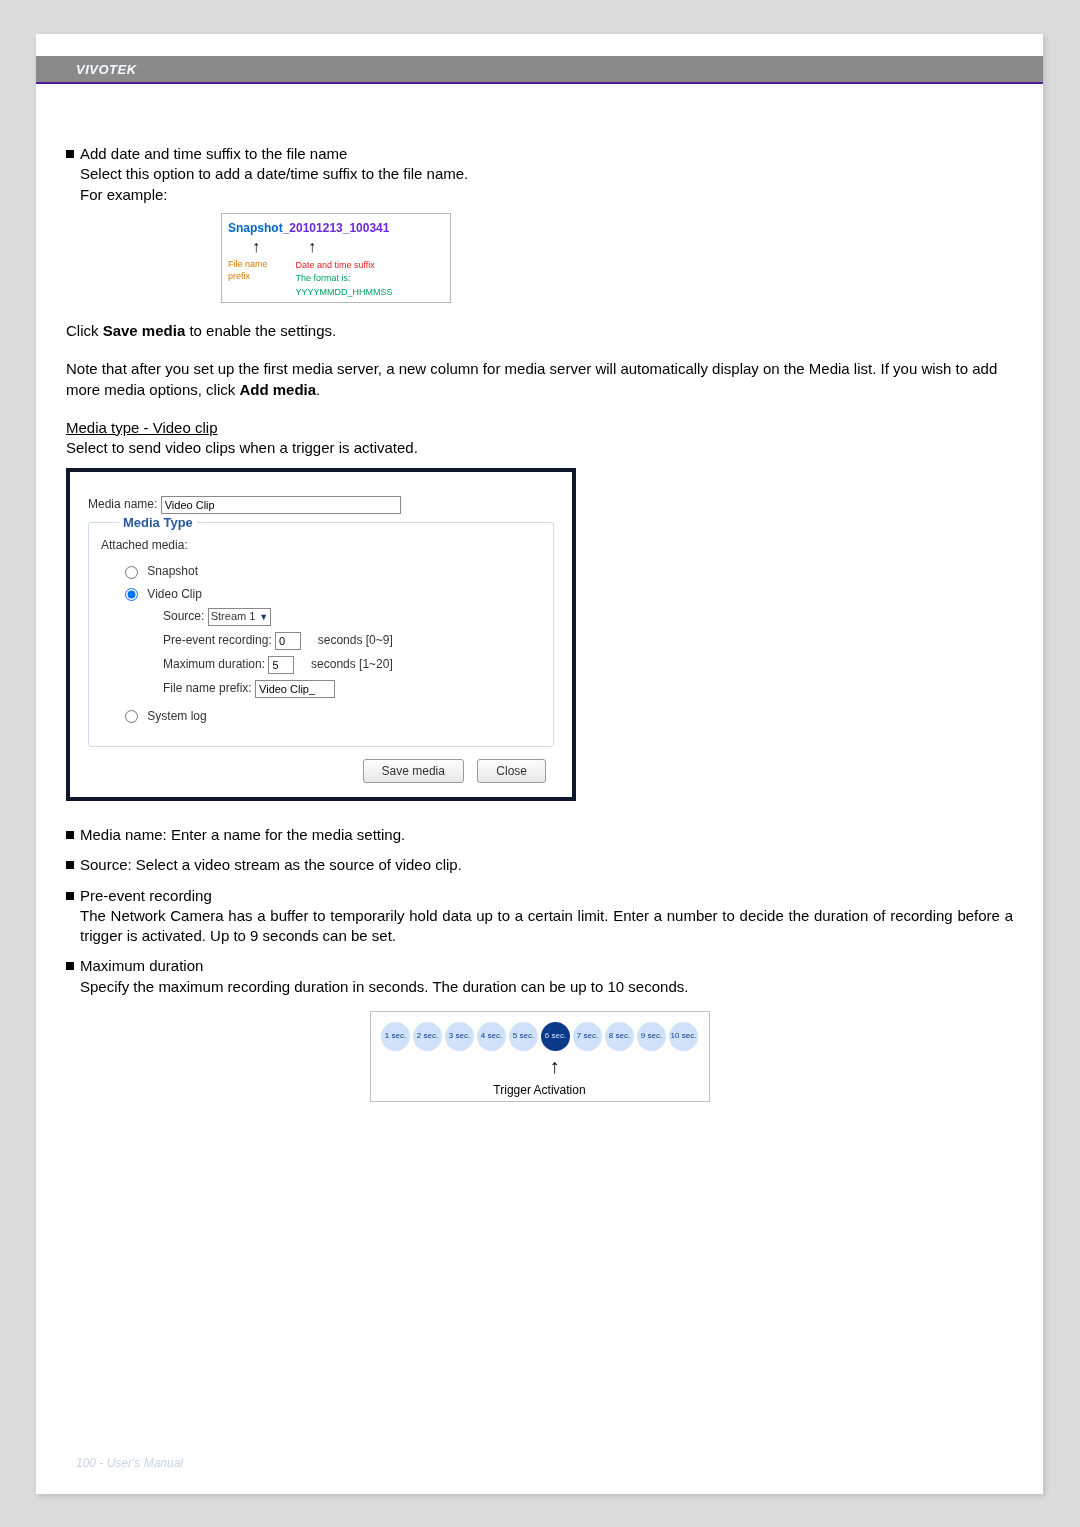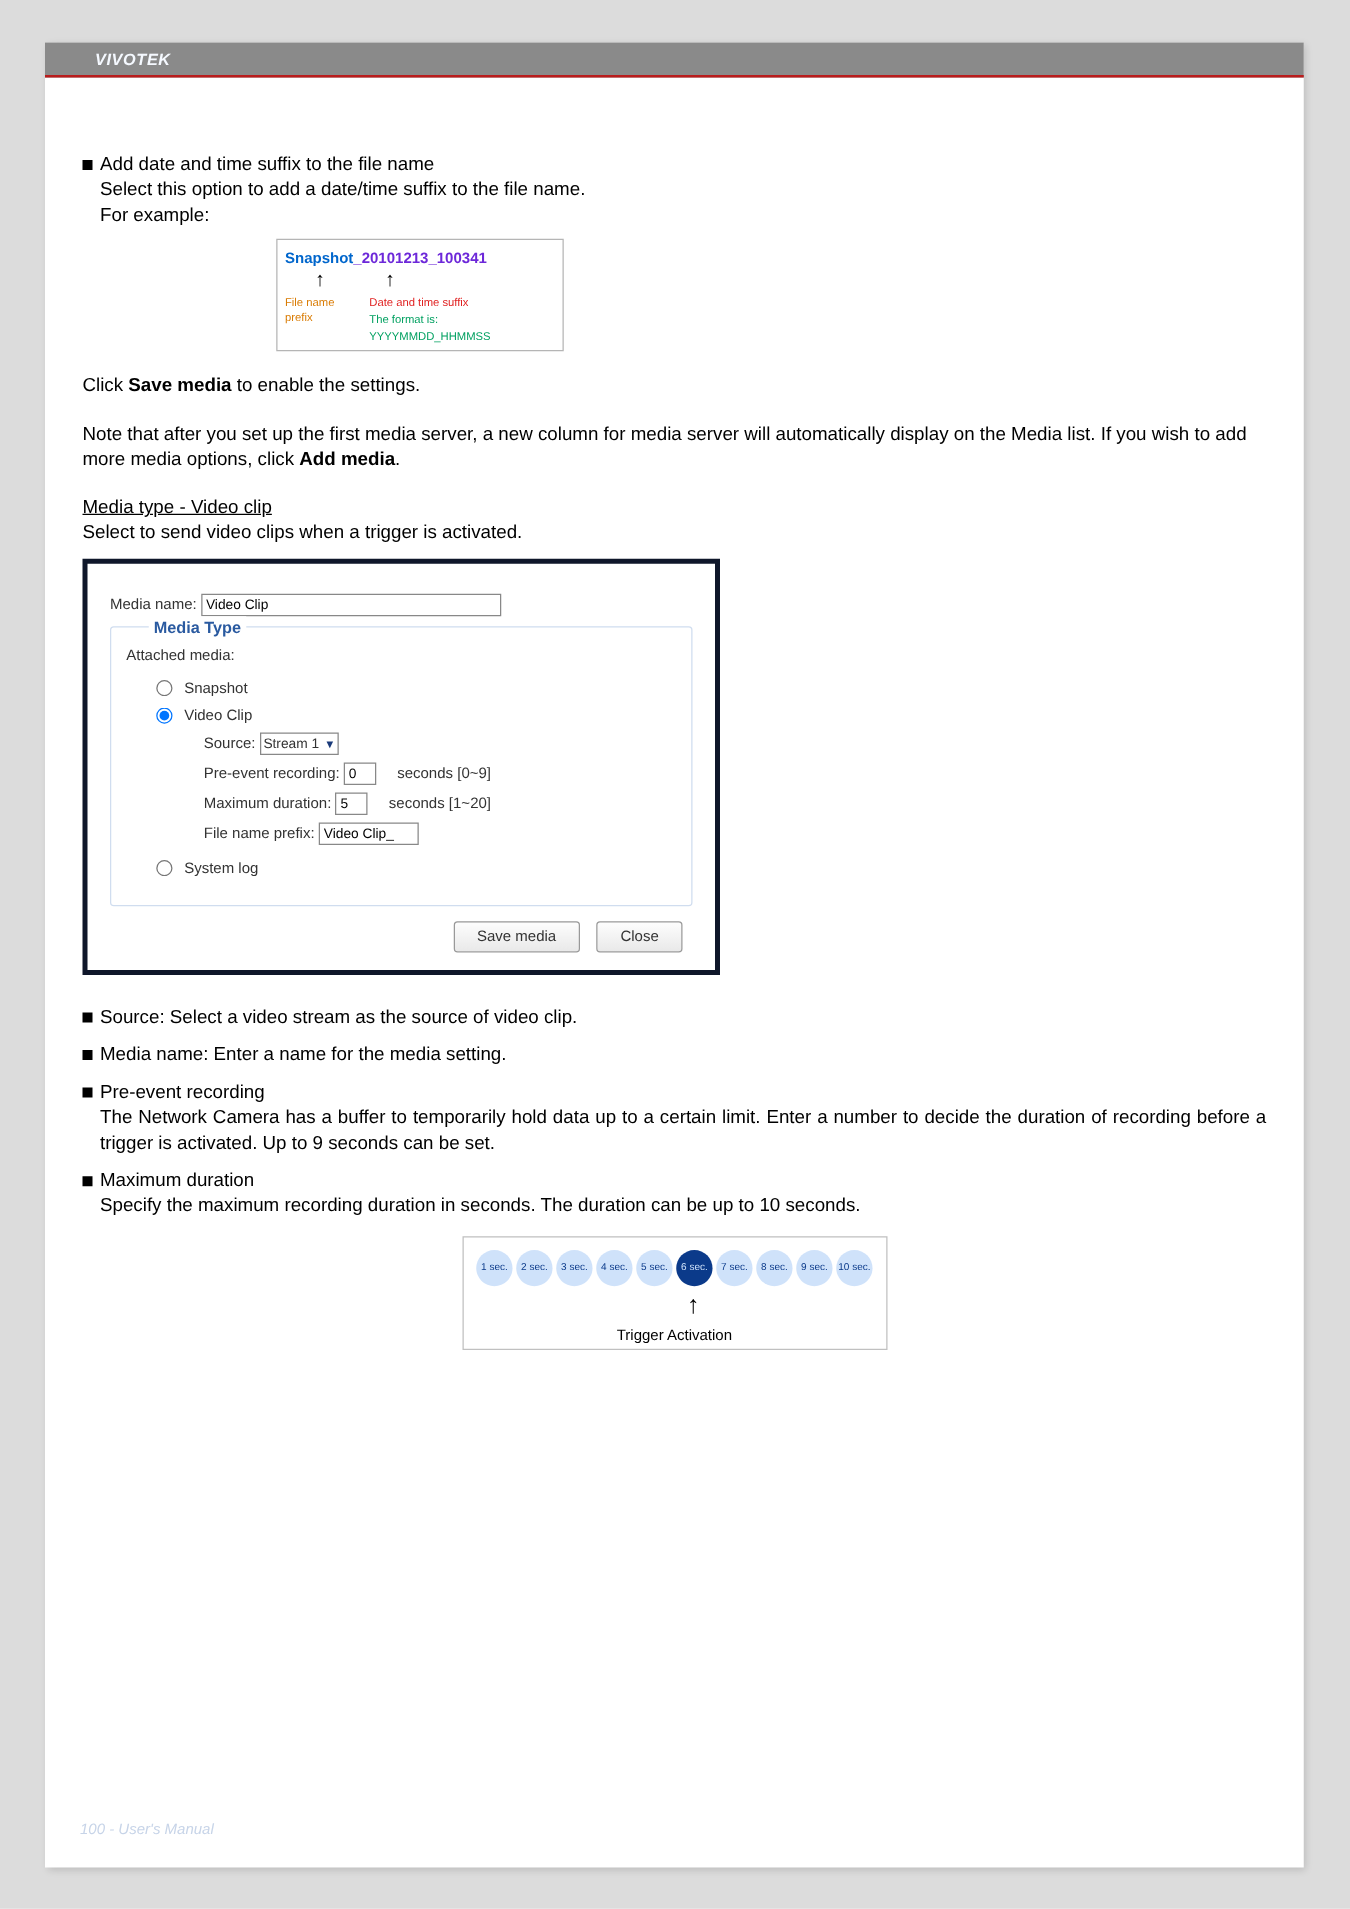--- a/index.html
+++ b/index.html
@@ -17,22 +17,23 @@
     position: absolute;
     left: 36px;
     top: 34px;
     width: 1007px;
     height: 1460px;
     box-shadow: 2px 2px 6px rgba(0,0,0,0.15);
   }
   .header-bar {
     height: 28px;
     background: #8a8a8a;
-    border-bottom: 2px solid #b91c1c;
+    border-bottom: 2px solid #4c1d95;
     position: relative;
+    margin-top: 22px;
   }
   .brand {
     position: absolute;
     left: 40px;
     top: 6px;
     color: #f5f9ff;
     font-style: italic;
     font-weight: bold;
     font-size: 13px;
     letter-spacing: 0.5px;
@@ -142,21 +143,21 @@
     color: #0b3a8a;
   }
   .circ.light { background: #cfe2fa; }
   .circ.dark { background: #0b3a8a; color: #cfe2fa; }
   .fig2 .arrup { font-size: 20px; font-weight: bold; margin-top: 2px; margin-left: 30px;}
   .fig2 .trig { font-size: 12px; margin-top: 2px; }
   
   .footer {
     position: absolute;
     bottom: 24px;
-    left: 28px;
+    left: 40px;
     color: #c7d4e8;
     font-style: italic;
     font-size: 12px;
   }
 </style>
 </head>
 <body>
 
 <div class="page">
   <div class="header-bar">
@@ -254,25 +255,25 @@
       </div>
       <div class="btnrow">
         <span class="btn">Save media</span>
         <span class="btn">Close</span>
       </div>
     </div>
 
     <div class="desc-block">
       <div class="bullet">
         <div class="sq"></div>
-        <div>Source: Select a video stream as the source of video clip.</div>
+        <div>Media name: Enter a name for the media setting.</div>
       </div>
       <div class="bullet">
         <div class="sq"></div>
-        <div>Media name: Enter a name for the media setting.</div>
+        <div>Source: Select a video stream as the source of video clip.</div>
       </div>
       <div class="bullet">
         <div class="sq"></div>
         <div>
           <div>Pre-event recording</div>
           <div class="just">The Network Camera has a buffer to temporarily hold data up to a certain limit. Enter a number to decide the duration of recording before a trigger is activated. Up to 9 seconds can be set.</div>
         </div>
       </div>
       <div class="bullet">
         <div class="sq"></div>

